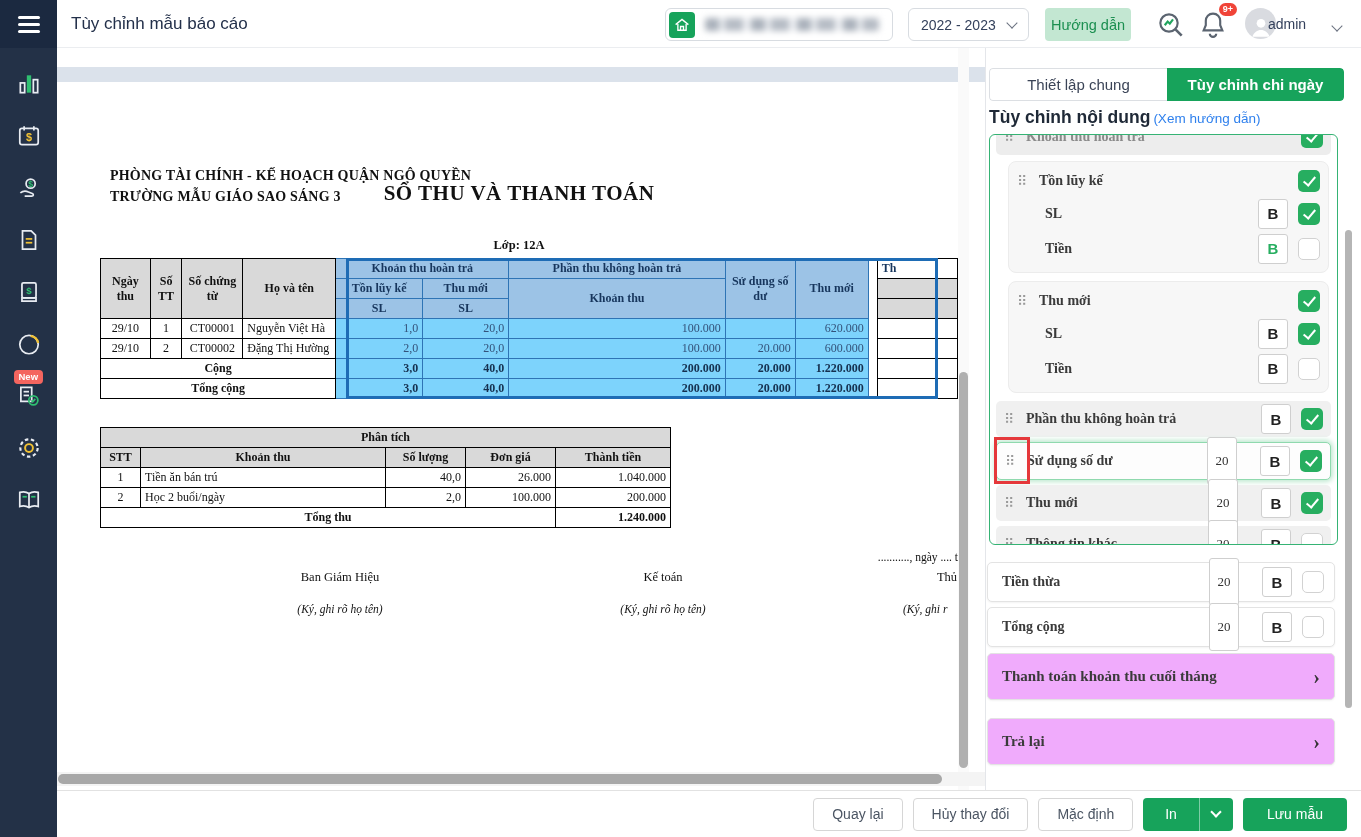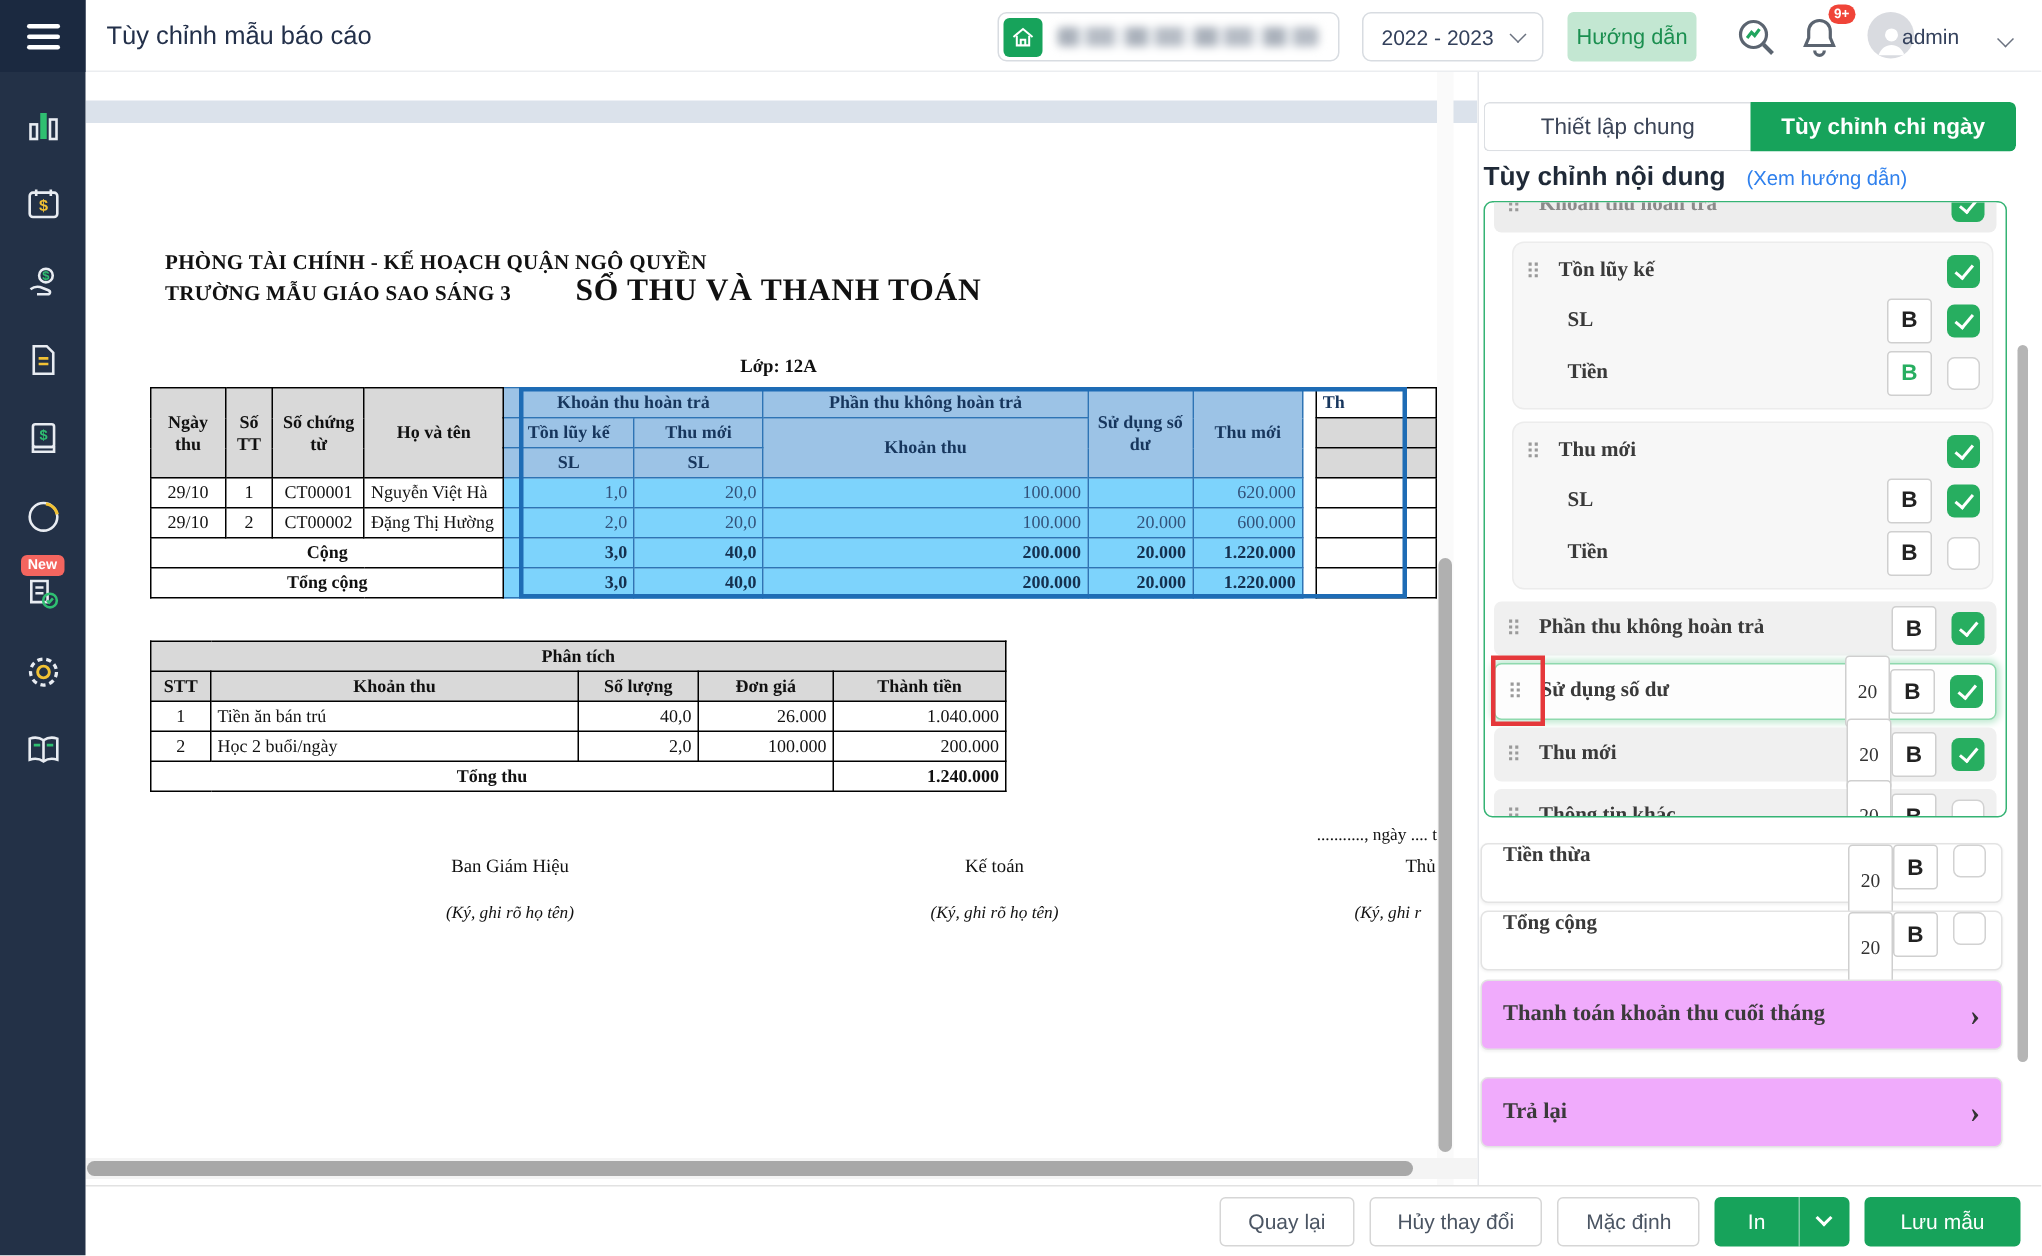--- a/index.html
+++ b/index.html
@@ -65,43 +65,43 @@
   .h-scroll{position:absolute;left:0;top:724px;width:928px;height:14px;background:#f4f4f4}
   .h-thumb{position:absolute;left:1px;top:2px;width:884px;height:10px;background:#a8a8a8;border-radius:5px}
 
   
   .panel{position:absolute;left:985px;top:48px;width:376px;height:742px;background:#fff;border-left:1px solid #e4e6ea}
   .tabs{position:absolute;left:3px;top:20px;width:355px;height:33px;display:flex;border-radius:4px;overflow:hidden}
   .tab{flex:1;display:flex;align-items:center;justify-content:center;font-size:15px;cursor:pointer}
   .tab.inactive{background:#fff;border:1px solid #dcdfe3;border-right:none;color:#3b4457;border-radius:4px 0 0 4px}
   .tab.active{background:#17a35b;color:#fff;font-weight:bold;border-radius:0 4px 4px 0}
   .panel-heading{position:absolute;left:3px;top:59px;font-size:17.5px;font-weight:bold;color:#1f2937}
-  .panel-heading a{font-size:13.5px;font-weight:normal;color:#2f80ed;text-decoration:none;margin-left:14px;cursor:pointer}
+  .panel-heading a{font-size:13.5px;font-weight:normal;color:#2f80ed;text-decoration:none;margin-left:3px;cursor:pointer}
 
   .green-box{position:absolute;left:3px;top:86px;width:349px;height:411px;border:1px solid #35b374;border-radius:6px;overflow:hidden;padding:0 6px}
   .p-row{height:36px;margin:5px 0;background:#f0f0f0;border-radius:5px;display:flex;align-items:center;padding:0 8px;position:relative}
   .p-row.partial{margin-top:-16px;background:#ededed}
   .p-row.partial .p-label{color:#8a8a8a}
   .p-row.hl{background:#fdfdfd;border:1px solid #8fd9ae;box-shadow:0 0 5px 2px #bfe9d1;height:38px}
   .handle{color:#9a9a9a;font-size:14px;width:22px;flex:0 0 auto;cursor:grab;line-height:1}
   .p-label{font-family:"Liberation Serif",serif;font-weight:bold;font-size:14px;color:#3a3a3a;white-space:nowrap}
   .p-fill{flex:1}
-  .sizebox{width:30px;height:48px;border:1px solid #cfcfcf;border-radius:3px;background:#fff;text-align:center;font-family:"Liberation Serif",serif;font-size:13px;color:#333;margin-right:0}
+  .sizebox{width:30px;height:48px;border:1px solid #cfcfcf;border-radius:3px;background:#fff;text-align:center;font-family:"Liberation Serif",serif;font-size:13px;color:#333;margin-right:23px}
   .bbtn{width:30px;height:30px;border:1px solid #cfcfcf;border-radius:3px;background:#fff;font-weight:bold;font-size:15px;color:#222;margin-right:10px;cursor:pointer;font-family:"Liberation Sans",sans-serif}
   .bbtn.green{color:#27ae60}
   .chk{width:22px;height:22px;border-radius:5px;position:relative;flex:0 0 auto;cursor:pointer}
   .chk.on{background:#27ae60}
   .chk.on::after{content:"";position:absolute;left:8px;top:4px;width:5px;height:10px;border:solid #fff;border-width:0 2.4px 2.4px 0;transform:rotate(40deg)}
   .chk.off{background:#fff;border:1px solid #d2d2d2}
   .pgroup{background:#f7f7f7;border:1px solid #ececec;border-radius:8px;margin:6px 2px 8px 12px;padding:4px 8px 6px 8px}
   .pg-head{height:30px;display:flex;align-items:center}
   .pg-row{height:35px;display:flex;align-items:center;padding-left:28px}
   .red-annot{position:absolute;left:-3px;top:-6px;width:36px;height:47px;border:3px solid #e5383b;z-index:6;pointer-events:none}
 
-  .p-card{position:absolute;left:1px;width:348px;height:40px;background:#fff;border:1px solid #e3e3e3;border-radius:5px;box-shadow:0 1px 2px rgba(0,0,0,.05);display:flex;align-items:flex-start;padding:0 10px 0 14px}
+  .p-card{position:absolute;left:1px;width:348px;height:40px;background:#fff;border:1px solid #e3e3e3;border-radius:5px;box-shadow:0 1px 2px rgba(0,0,0,.05);display:flex;align-items:center;padding:0 10px 0 14px}
   .p-nav{position:absolute;left:1px;width:348px;height:47px;background:#f0abfc;border:1px solid #e3e3e3;border-radius:5px;box-shadow:0 1px 2px rgba(0,0,0,.05);display:flex;align-items:center;padding:0 14px;cursor:pointer}
   .p-nav .arrow{font-size:20px;color:#333;font-weight:bold;line-height:1;font-family:"Liberation Serif",serif}
   .panel-scrollbar{position:absolute;left:359px;top:182px;width:7px;height:478px;background:#b5b5b5;border-radius:4px}
 
   
   .footbar{position:absolute;left:57px;top:790px;width:1304px;height:47px;background:#fff;border-top:1px solid #e2e2e2;display:flex;align-items:center;justify-content:flex-end;gap:10px;padding-right:14px;z-index:25}
   .btn-outline{height:33px;padding:0 18px;background:#fff;border:1px solid #d6d6d6;border-radius:4px;font-size:14px;color:#4b5563;cursor:pointer;font-family:"Liberation Sans",sans-serif}
   .btn-green{height:33px;background:#17a35b;color:#fff;border:none;border-radius:4px;font-size:14px;cursor:pointer;font-family:"Liberation Sans",sans-serif}
   .btn-print{display:flex;align-items:center;padding:0}
   .btn-print .in-label{padding:0 22px}

